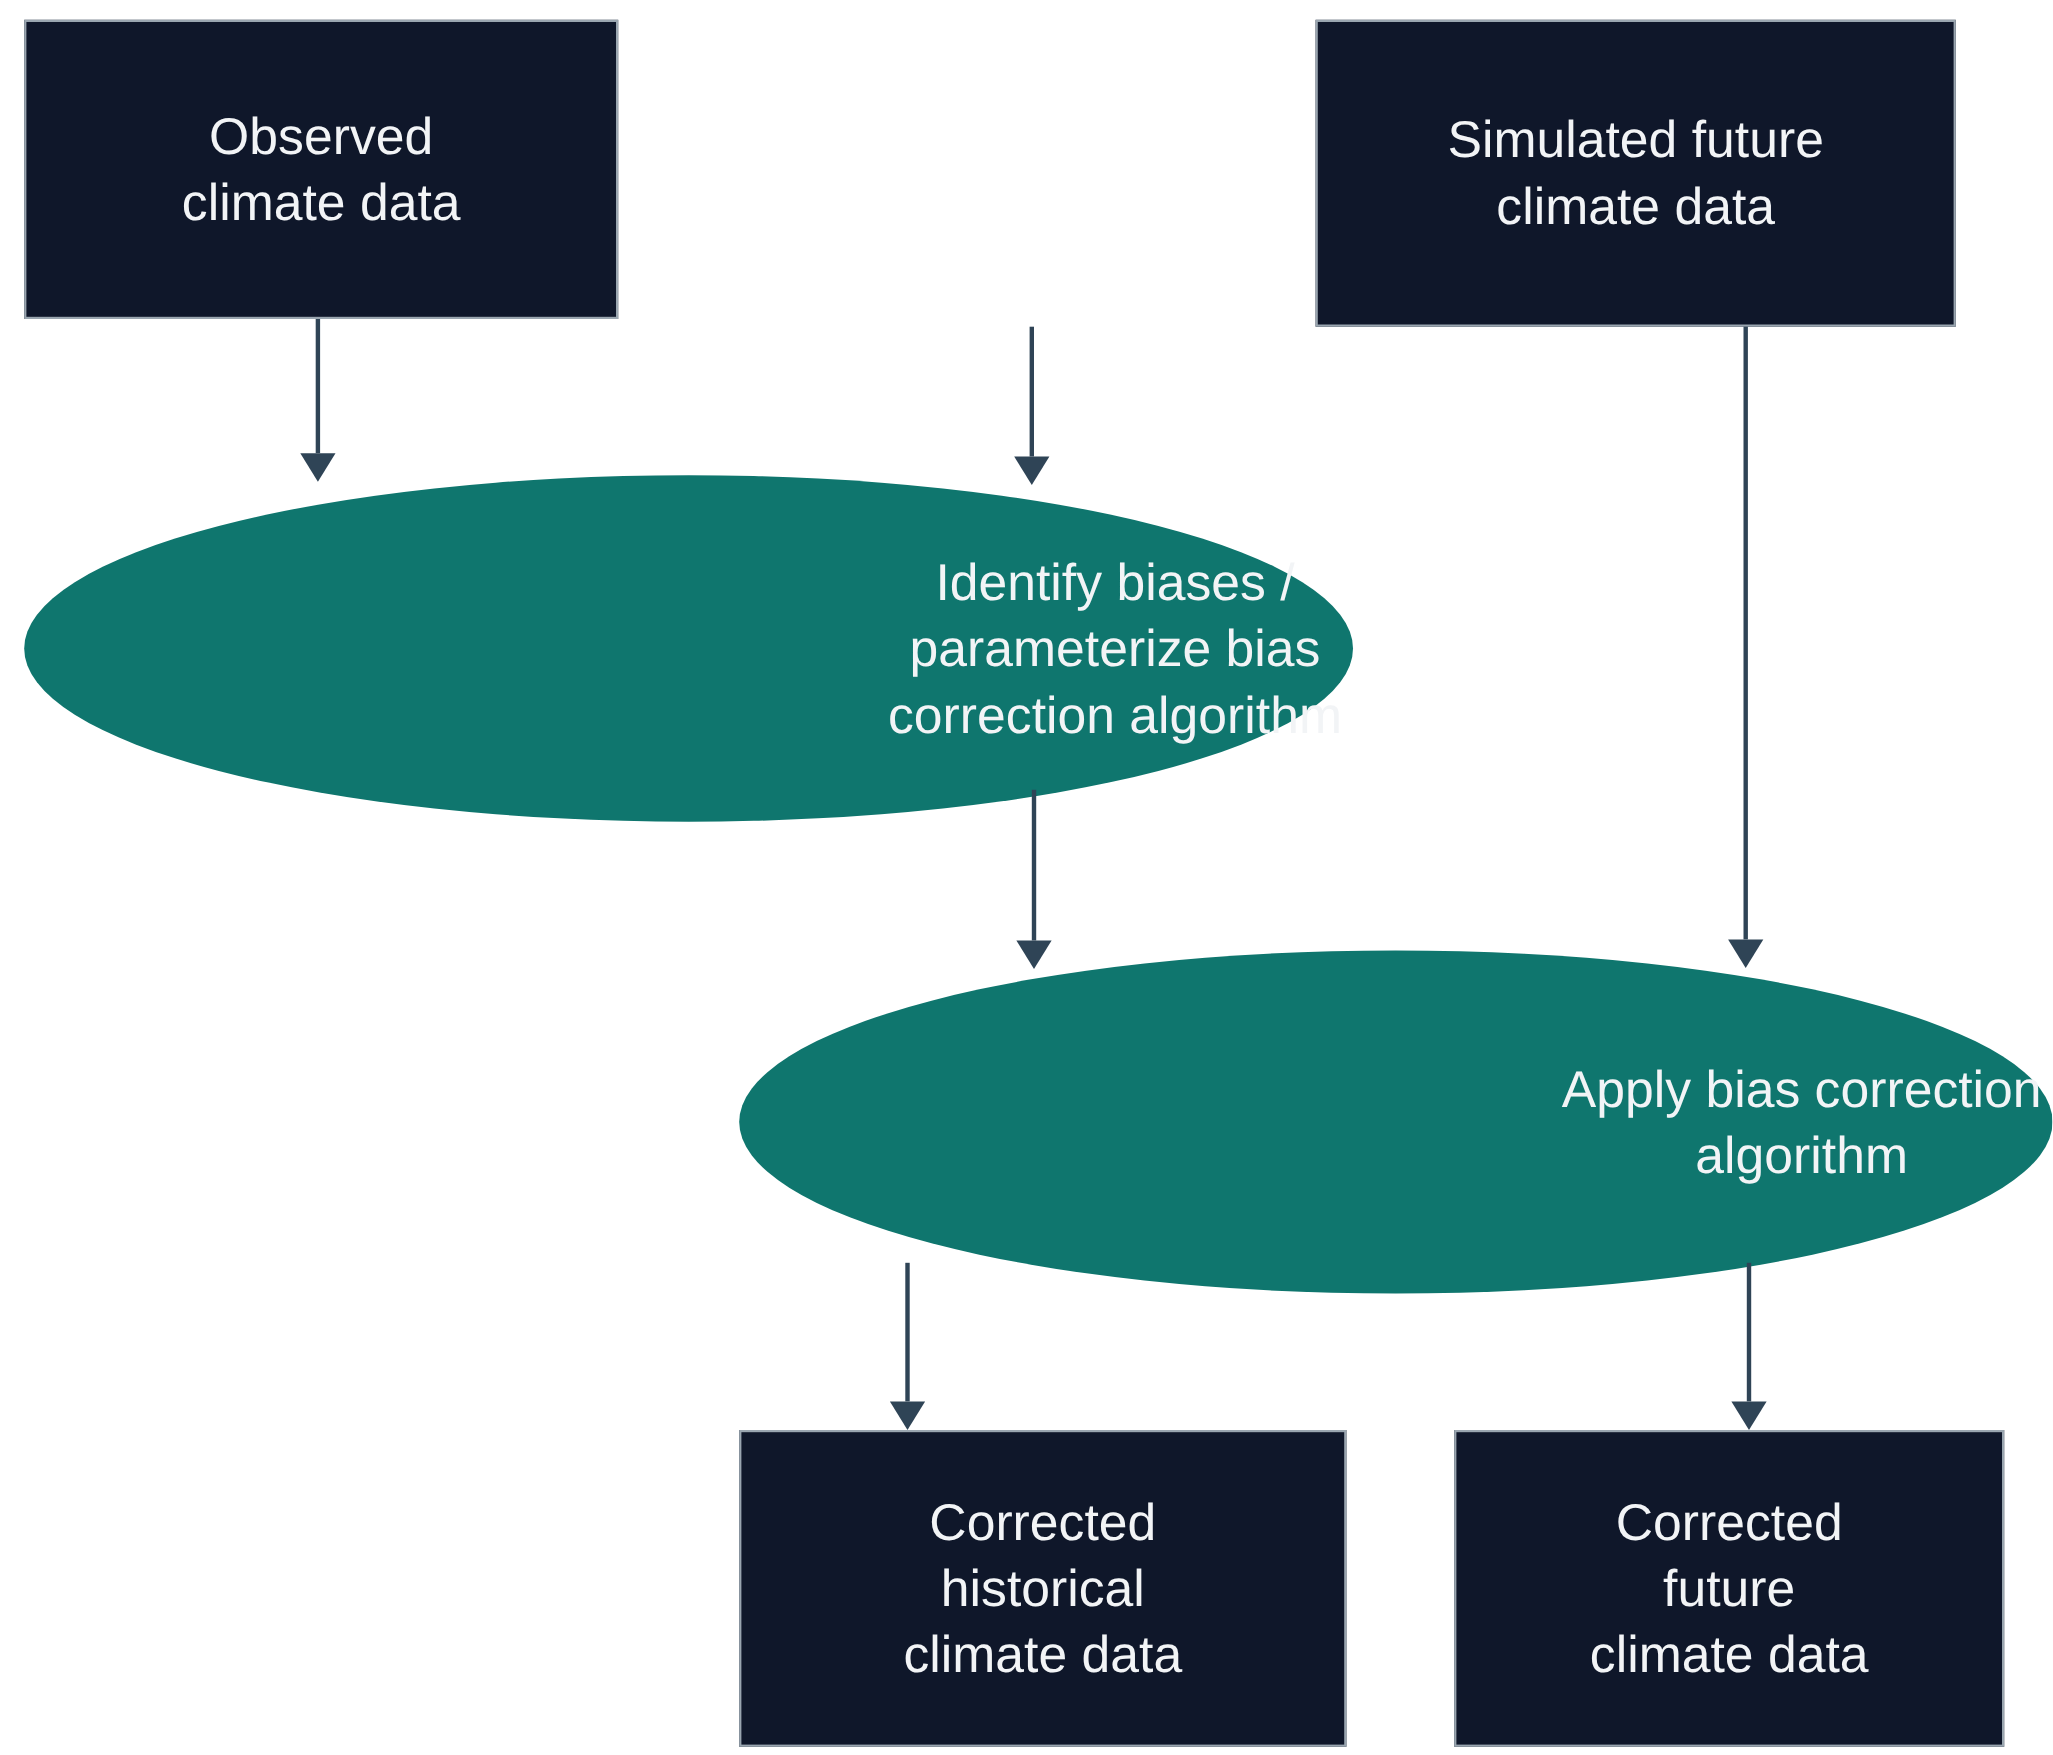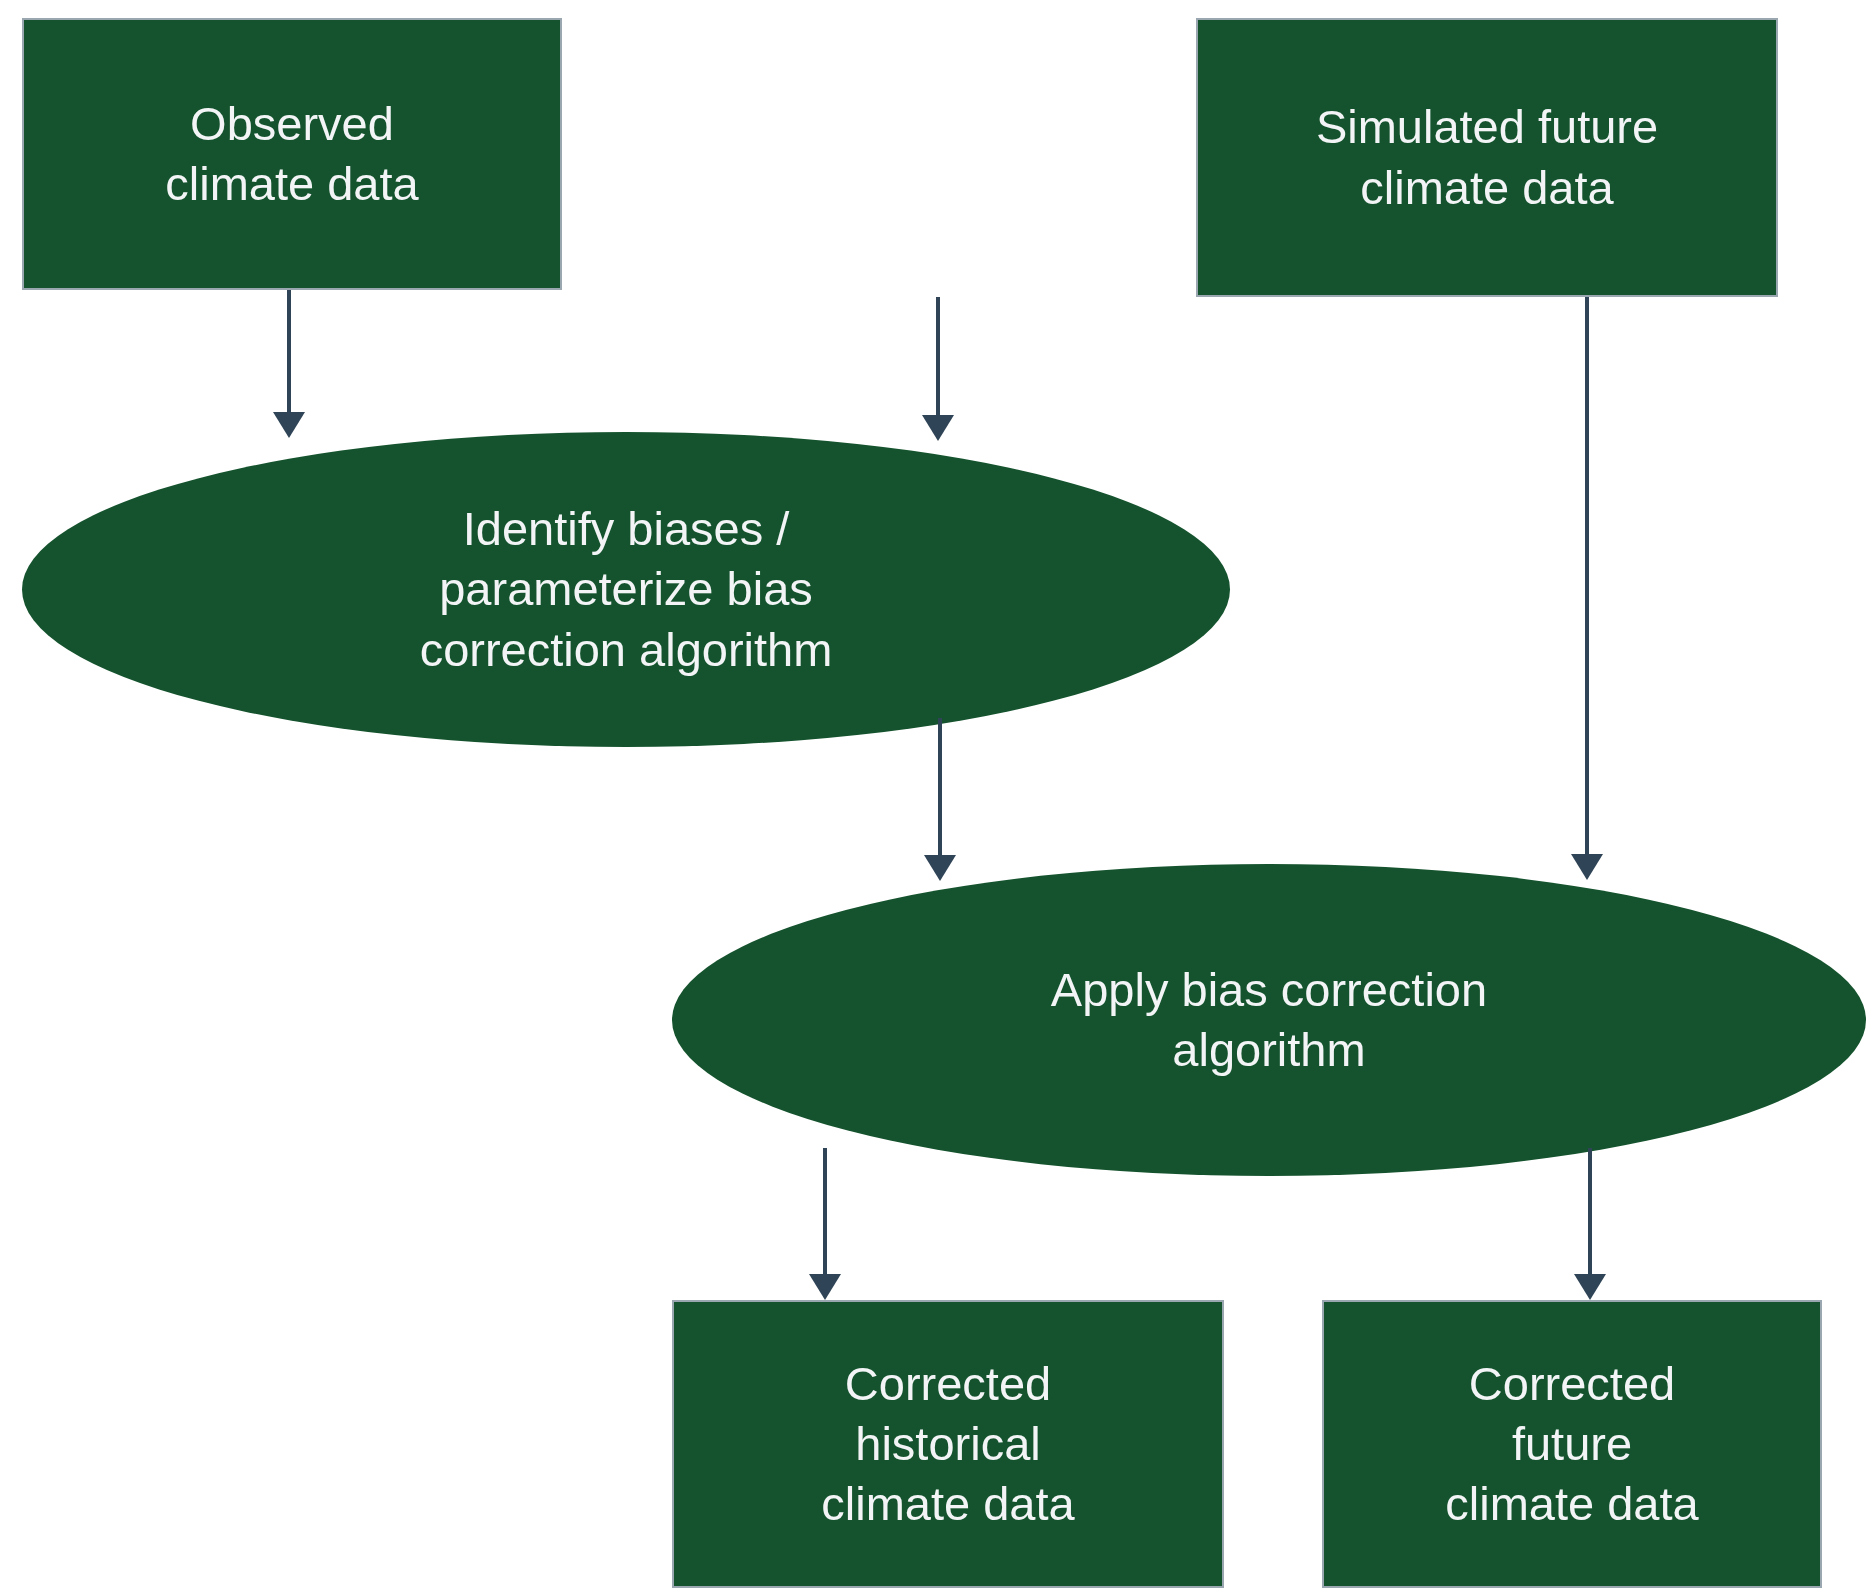--- a/index.html
+++ b/index.html
@@ -23,26 +23,27 @@
     text-align: center;
     color: #f2f4f6;
     box-sizing: border-box;
   }
   .node .label {
     white-space: pre-line;
     line-height: 1.28;
     padding: 0 10px;
   }
   .box {
-    background: #14532d;
+    background: #0f172a;
     border: 2px solid #9aa6b0;
   }
   .ellipse {
-    background: #14532d;
+    background: #0f766e;
     border-radius: 50%;
+    justify-content: flex-end;
   }
   
   .arrow {
     position: absolute;
   }
   .arrow .stem {
     position: absolute;
     left: 50%;
     top: 0;
     width: 4px;

